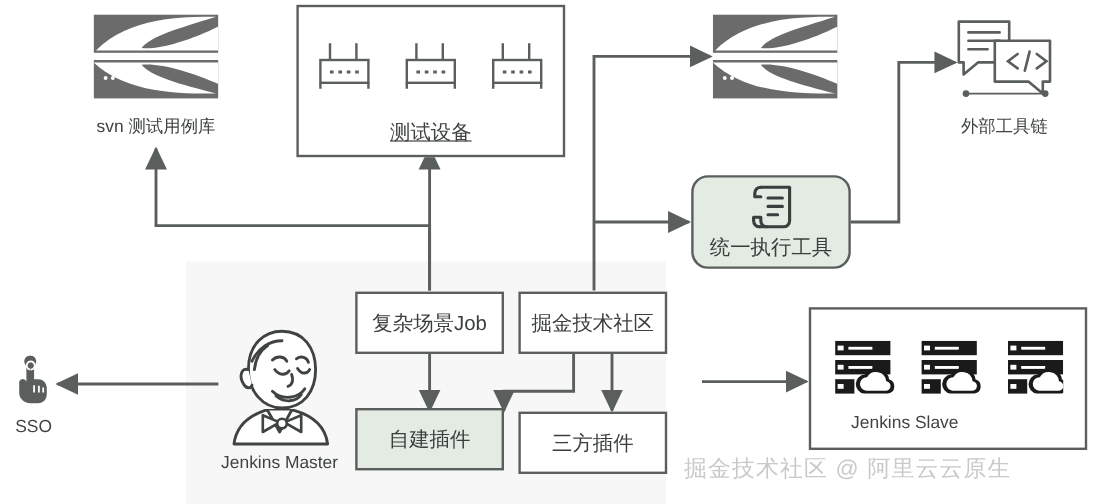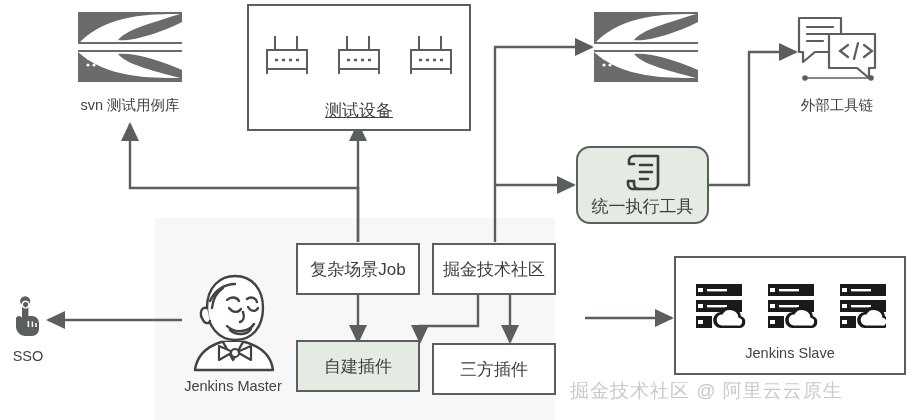--- a/index.html
+++ b/index.html
@@ -255,21 +255,21 @@
           <rect x="11" y="5" width="20" height="2.4" fill="#ffffff"></rect>
           <rect x="2" y="20" width="5" height="4" fill="#ffffff"></rect>
           <rect x="11" y="21" width="20" height="2.4" fill="#ffffff"></rect>
           <rect x="2" y="36" width="5" height="4" fill="#ffffff"></rect>
           <path d="M24,44 a8,8 0 0 1 0.6,-15.9 a11,11 0 0 1 20.4,4.2 a6,6 0 0 1 -1,11.7 Z"></path>
           <path d="M26,41.6 a5.6,5.6 0 0 1 0.5,-11.2 a8.6,8.6 0 0 1 16,3.3 a3.8,3.8 0 0 1 -0.7,7.9 Z" fill="#ffffff"></path>
         </g>
       </g>
     </svg>
   </div>
-  <div class="lbl" style="left:674px;top:345px;width:232px;">Jenkins Slave</div>
+  <div class="lbl" style="left:638px;top:345px;width:232px;">Jenkins Slave</div>
 
   <div class="icohost" style="left:10px;top:296px;width:34px;height:42px;">
     <svg viewBox="0 0 34 42" width="34" height="42">
       <g fill="#5a5f5e">
         <path d="M12,16 L12,9 a5,5 0 1 1 6.4,0 L18.4,20 L22,20 a7,7 0 0 1 7,7 L29,33 a7,7 0 0 1 -7,7 L15,40 a9,9 0 0 1 -9,-9 L6,22 a3.2,3.2 0 0 1 6,0 Z"></path>
       </g>
       <g fill="none" stroke="#ffffff" stroke-width="1.5">
         <path d="M15.4,12 a3.4,3.4 0 1 1 0.4,0"></path>
         <path d="M18.4,25 L18.4,31 M22.4,25.5 L22.4,31 M26,27 L26,31"></path>
       </g>

